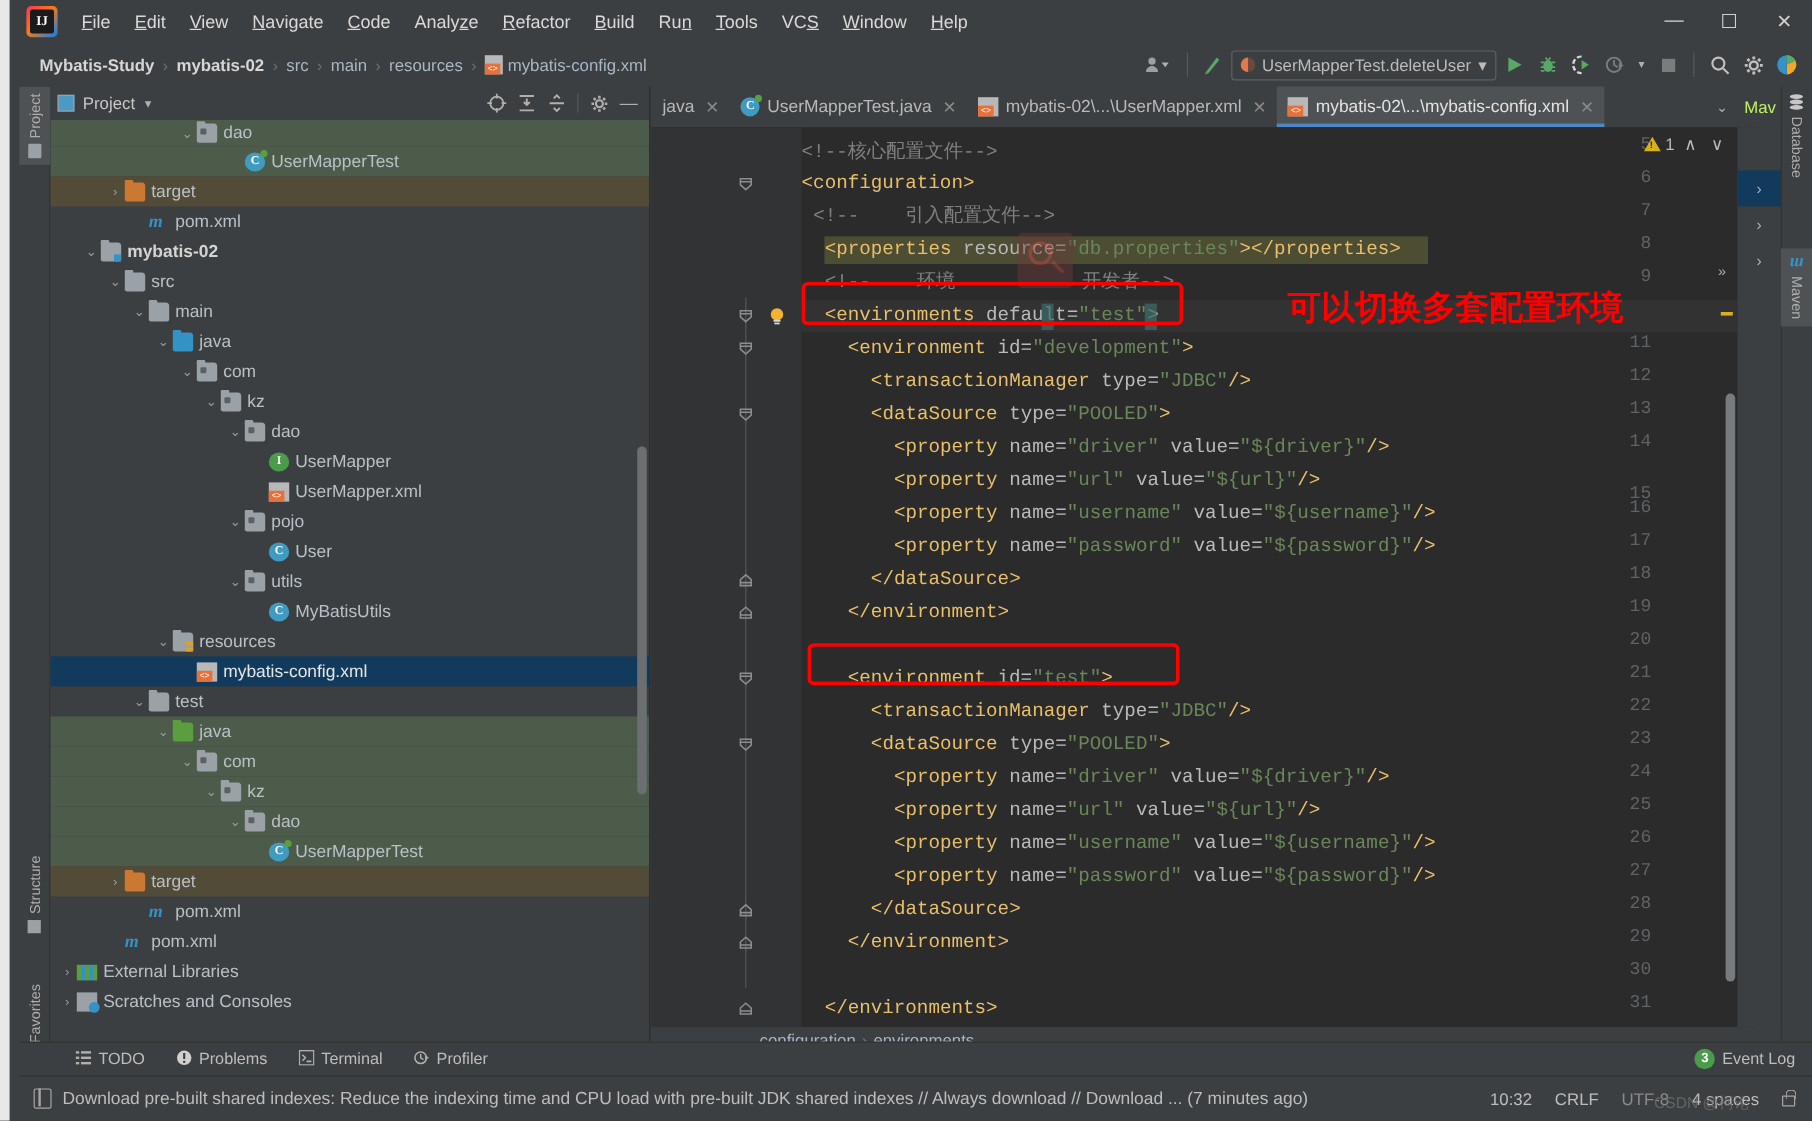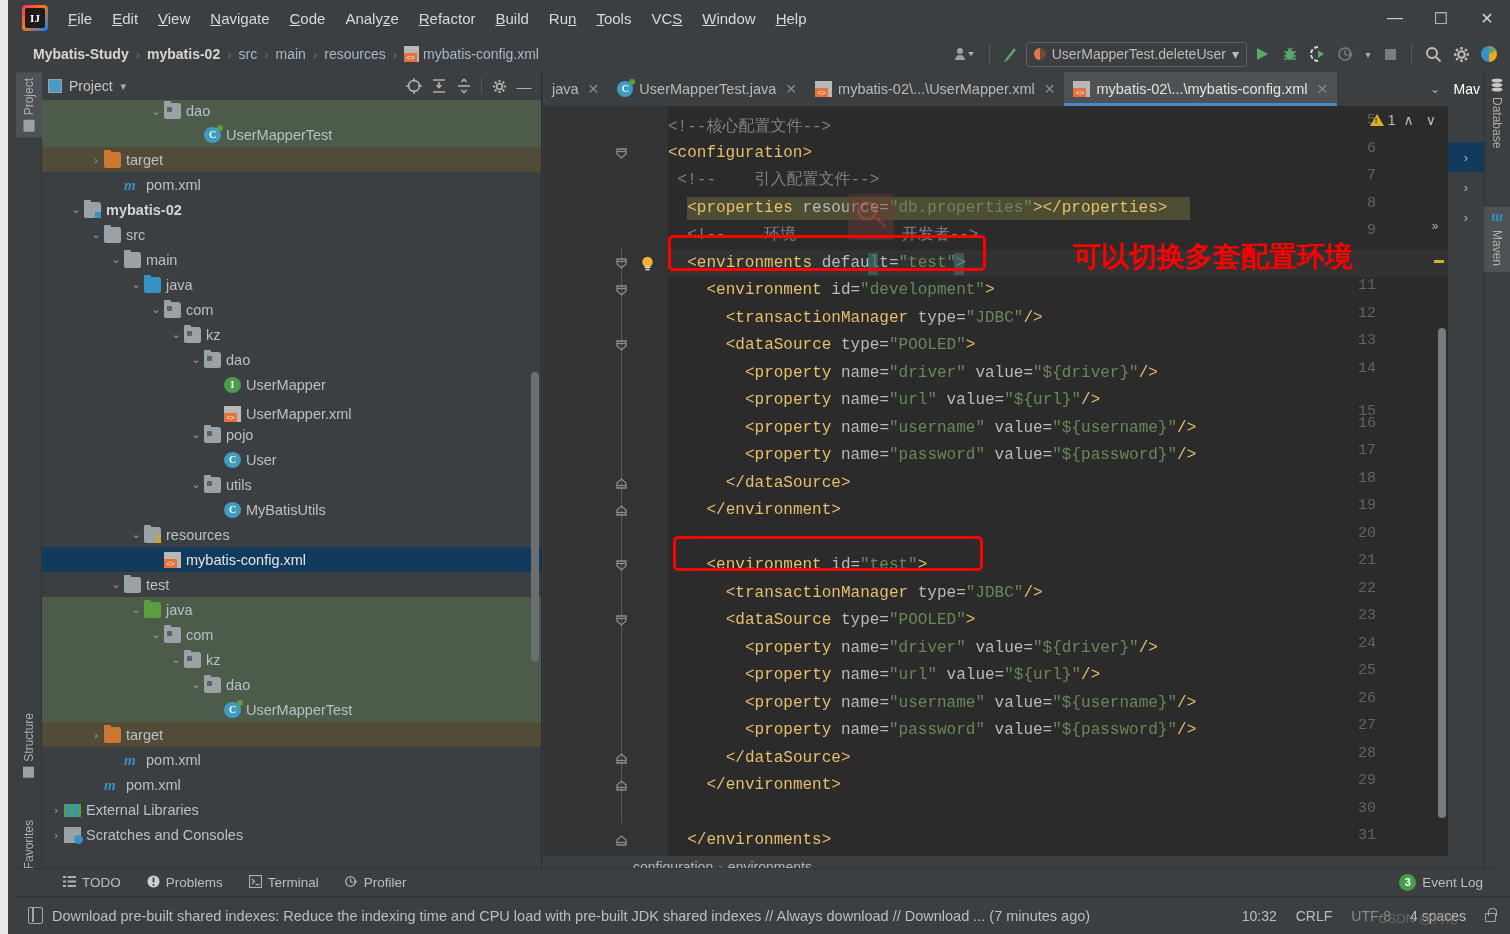--- a/index.html
+++ b/index.html
@@ -127,21 +127,21 @@
             display:flex; align-items:stretch; }
   .etab { display:flex; align-items:center; gap:6px; padding:0 9px; font-size:14.5px; color:#b9b9b9;
           border-right:0; position:relative; white-space:nowrap; }
   .etab.active { background:#4e5254; color:#e3e3e3; }
   .etab.active:after { content:""; position:absolute; left:0; right:0; bottom:0; height:3px; background:#4a88c7; }
   .etab .x { color:#8a8a8a; font-size:14px; margin-left:3px; }
   .ic-java { width:16px;height:16px;border-radius:50%;background:#3f9bbf;color:#fff;font-size:10px;
              font-weight:bold;text-align:center;line-height:16px;position:relative;font-family:"Liberation Serif",serif; }
   .ic-java:after { content:""; position:absolute; right:-2px; top:-2px; width:6px;height:6px;background:#5a9e3f;border-radius:50%; }
   .tabs-chev { width:26px; display:flex; align-items:center; justify-content:center; color:#b0b0b0; font-size:12px; }
-  .maven-lbl { position:absolute; right:30px; top:72px; height:34px; line-height:34px; font-size:14px; color:#ffffff; }
+  .maven-lbl { position:absolute; right:30px; top:72px; height:34px; line-height:34px; font-size:14px; color:#bef264; }
 
   
   .editor { position:absolute; left:535px; top:106px; right:62px; bottom:78px; background:#2b2b2b;
             overflow:hidden; }
   .gutter { position:absolute; left:0; top:0; bottom:0; width:125px; background:#313335; }
   .lnum { position:absolute; right:72px; width:40px; text-align:right; font-size:15px; color:#606366;
           font-family:"Liberation Mono", monospace; }
   .lnum.cur { color:#a4a3a3; font-weight:bold; }
   .foldline { position:absolute; left:78px; top:142px; width:1px; background:#555759; }
   .fold { position:absolute; left:72px; width:13px; height:13px; }
@@ -193,21 +193,21 @@
   .rvtab { position:absolute; right:0; width:26px; writing-mode:vertical-rl; font-size:12px;
            color:#aeaeae; padding:6px 0; display:flex; align-items:center; gap:5px; }
   .rvtab.active { background:#4e5254; }
   .collapsebar { position:absolute; right:26px; top:106px; width:36px; bottom:78px; background:#3c3f41; }
   .cb-item { height:30px; display:flex; align-items:center; justify-content:center; color:#b0b0b0; font-size:13px; }
   .cb-item.sel { background:#113a5c; }
   .cb-chev { position:absolute; right:36px; top:106px; width:26px; height:28px;
              display:flex; align-items:center; justify-content:center; color:#b0b0b0; font-size:12px; }
 
   
-  .toolbtns { position:absolute; left:8px; right:13px; bottom:38px; height:28px; background:#3c3f41;
+  .toolbtns { position:absolute; left:8px; right:0; bottom:38px; height:28px; background:#3c3f41;
               display:flex; align-items:center; padding-left:34px; gap:0; border-top:1px solid #323232; }
   .tbtn { display:flex; align-items:center; gap:6px; padding:0 13px; height:28px; font-size:13.5px; color:#bdbdbd; }
   .evlog { margin-left:auto; display:flex; align-items:center; gap:6px; padding:0 14px; height:28px; font-size:13.5px; color:#bdbdbd; }
   .badge { width:17px; height:17px; border-radius:50%; background:#4a9c4a; color:#fff;
            font-size:11px; font-weight:bold; text-align:center; line-height:17px; }
 
   .statusbar { position:absolute; left:8px; right:0; bottom:0; height:38px; background:#3c3f41;
                display:flex; align-items:center; padding:0 10px 0 12px; gap:0; border-top:1px solid #323232; }
   .st-msg { font-size:14.5px; color:#bdbdbd; white-space:nowrap; overflow:hidden;
             text-overflow:clip; max-width:1120px; margin-left:9px; }
@@ -443,21 +443,21 @@
           <div class="trow" style="padding-left: 146px;">
             <span class="arrow">⌄</span>
             <span class="ic ic-folder pkg"></span>
             <span class="tlabel">dao</span>
           </div>
           <div class="trow" style="padding-left: 166px;">
             <span class="arrow none">⌄</span>
             <span class="ic ic-circ i">I</span>
             <span class="tlabel">UserMapper</span>
           </div>
-          <div class="trow" style="padding-left: 166px; align-items: flex-end;">
+          <div class="trow" style="padding-left: 166px;">
             <span class="arrow none">⌄</span>
             <span class="ic ic-xml"></span>
             <span class="tlabel">UserMapper.xml</span>
           </div>
           <div class="trow" style="padding-left: 146px;">
             <span class="arrow">⌄</span>
             <span class="ic ic-folder pkg"></span>
             <span class="tlabel">pojo</span>
           </div>
           <div class="trow" style="padding-left: 166px;">

